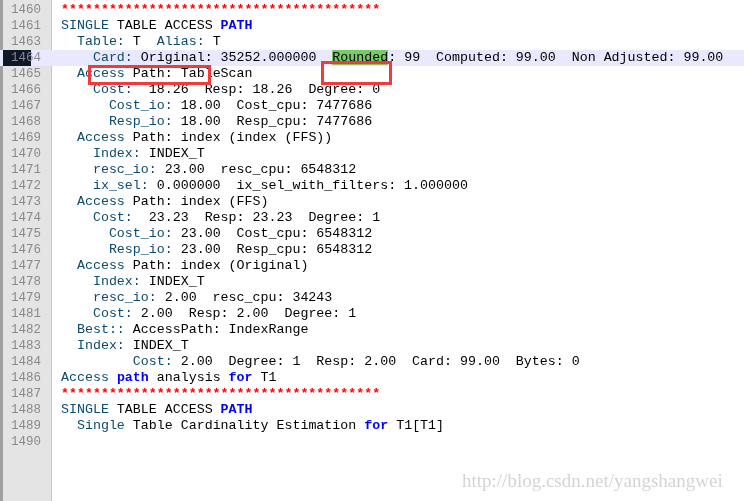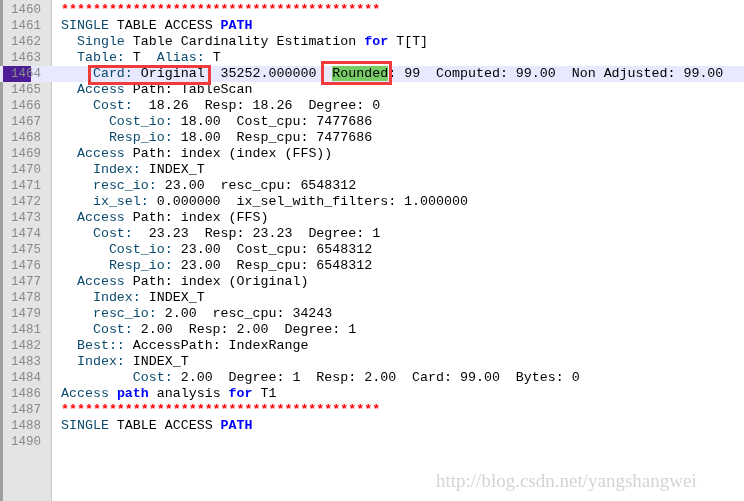--- a/index.html
+++ b/index.html
@@ -45,21 +45,21 @@
     .line {
       position: relative;
       height: 16px;
       line-height: 16px;
       white-space: pre;
     }
     .line.current {
       background: #e8e8ff;
     }
     .line.current .ln {
-      background: #4c1d95;
+      background: #0f172a;
     }
     .ln {
       position: absolute;
       left: 3px;
       width: 28px;
       padding-left: 8px;
       box-sizing: border-box;
       color: #8a8a8a;
       font-size: 12.5px;
     }
@@ -73,38 +73,37 @@
     .stars { color: #ff0000; font-weight: bold; letter-spacing: 0px; }
     .hl-green { background: #77cc66; margin-top: 28px; }
     .red-box {
       position: absolute;
       border: 3px solid #ef3b3b;
       box-sizing: border-box;
       pointer-events: none;
     }
     .watermark {
       position: absolute;
-      left: 436px;
+      left: 462px;
       top: 470px;
       color: #d4d4d4;
       font-family: "Liberation Serif", "DejaVu Serif", serif;
       font-size: 19px;
       white-space: nowrap;
     }
   </style>
 </head>
 <body>
 
 <div class="editor">
   <div class="left-border"></div>
   <div class="gutter"></div>
   <div class="lines" id="lines">
       <div class="line"><span class="ln">1460</span><span class="code"><span></span><span class="stars">****************************************</span></span></div>
       <div class="line"><span class="ln">1461</span><span class="code"><span></span><span class="kw">SINGLE</span><span> TABLE ACCESS </span><span class="kb">PATH</span></span></div>
-      <div class="line"><span class="ln">1462</span><span class="code"><span>  </span><span class="kw">Single</span><span> Table Cardinality Estimation </span><span class="kb">for</span><span> T[T]</span></span></div>
       <div class="line"><span class="ln">1463</span><span class="code"><span>  </span><span class="kw">Table:</span><span> T  </span><span class="kw">Alias:</span><span> T</span></span></div>
       <div class="line current"><span class="ln">1464</span><span class="code"><span>    </span><span class="kw">Card:</span><span> Original: 35252.000000  </span><span class="hl-green">Rounded</span><span>: 99  Computed: 99.00  Non Adjusted: 99.00</span></span></div>
       <div class="line"><span class="ln">1465</span><span class="code"><span>  </span><span class="kw">Access</span><span> Path: TableScan</span></span></div>
       <div class="line"><span class="ln">1466</span><span class="code"><span>    </span><span class="kw">Cost:</span><span>  18.26  Resp: 18.26  Degree: 0</span></span></div>
       <div class="line"><span class="ln">1467</span><span class="code"><span>      </span><span class="kw">Cost_io:</span><span> 18.00  Cost_cpu: 7477686</span></span></div>
       <div class="line"><span class="ln">1468</span><span class="code"><span>      </span><span class="kw">Resp_io:</span><span> 18.00  Resp_cpu: 7477686</span></span></div>
       <div class="line"><span class="ln">1469</span><span class="code"><span>  </span><span class="kw">Access</span><span> Path: index (index (FFS))</span></span></div>
       <div class="line"><span class="ln">1470</span><span class="code"><span>    </span><span class="kw">Index:</span><span> INDEX_T</span></span></div>
       <div class="line"><span class="ln">1471</span><span class="code"><span>    </span><span class="kw">resc_io:</span><span> 23.00  resc_cpu: 6548312</span></span></div>
       <div class="line"><span class="ln">1472</span><span class="code"><span>    </span><span class="kw">ix_sel:</span><span> 0.000000  ix_sel_with_filters: 1.000000</span></span></div>
@@ -115,20 +114,21 @@
       <div class="line"><span class="ln">1477</span><span class="code"><span>  </span><span class="kw">Access</span><span> Path: index (Original)</span></span></div>
       <div class="line"><span class="ln">1478</span><span class="code"><span>    </span><span class="kw">Index:</span><span> INDEX_T</span></span></div>
       <div class="line"><span class="ln">1479</span><span class="code"><span>    </span><span class="kw">resc_io:</span><span> 2.00  resc_cpu: 34243</span></span></div>
       <div class="line"><span class="ln">1481</span><span class="code"><span>    </span><span class="kw">Cost:</span><span> 2.00  Resp: 2.00  Degree: 1</span></span></div>
       <div class="line"><span class="ln">1482</span><span class="code"><span>  </span><span class="kw">Best::</span><span> AccessPath: IndexRange</span></span></div>
       <div class="line"><span class="ln">1483</span><span class="code"><span>  </span><span class="kw">Index:</span><span> INDEX_T</span></span></div>
       <div class="line"><span class="ln">1484</span><span class="code"><span>         </span><span class="kw">Cost:</span><span> 2.00  Degree: 1  Resp: 2.00  Card: 99.00  Bytes: 0</span></span></div>
       <div class="line"><span class="ln">1486</span><span class="code"><span></span><span class="kw">Access</span><span> </span><span class="kb">path</span><span> analysis </span><span class="kb">for</span><span> T1</span></span></div>
       <div class="line"><span class="ln">1487</span><span class="code"><span></span><span class="stars">****************************************</span></span></div>
       <div class="line"><span class="ln">1488</span><span class="code"><span></span><span class="kw">SINGLE</span><span> TABLE ACCESS </span><span class="kb">PATH</span></span></div>
+      <div class="line"><span class="ln">1489</span><span class="code"><span>  </span><span class="kw">Single</span><span> Table Cardinality Estimation </span><span class="kb">for</span><span> T1[T1]</span></span></div>
       <div class="line"><span class="ln">1490</span><span class="code"><span></span></span></div>
     </div>
 
   <div class="red-box" style="left:88px; top:65px; width:123px; height:20px;"></div>
   <div class="red-box" style="left:321px; top:61px; width:71px; height:24px;"></div>
 
   <div class="watermark">http://blog.csdn.net/yangshangwei</div>
 </div>
 
 </body></html>

